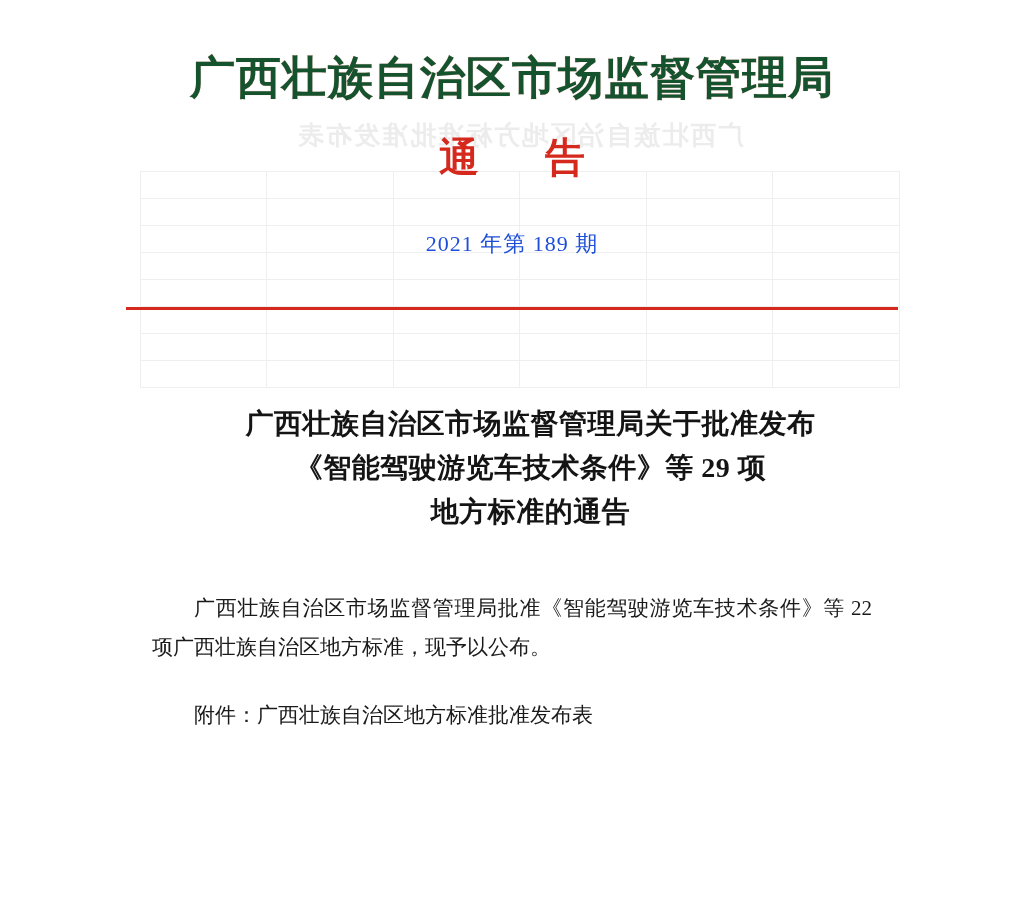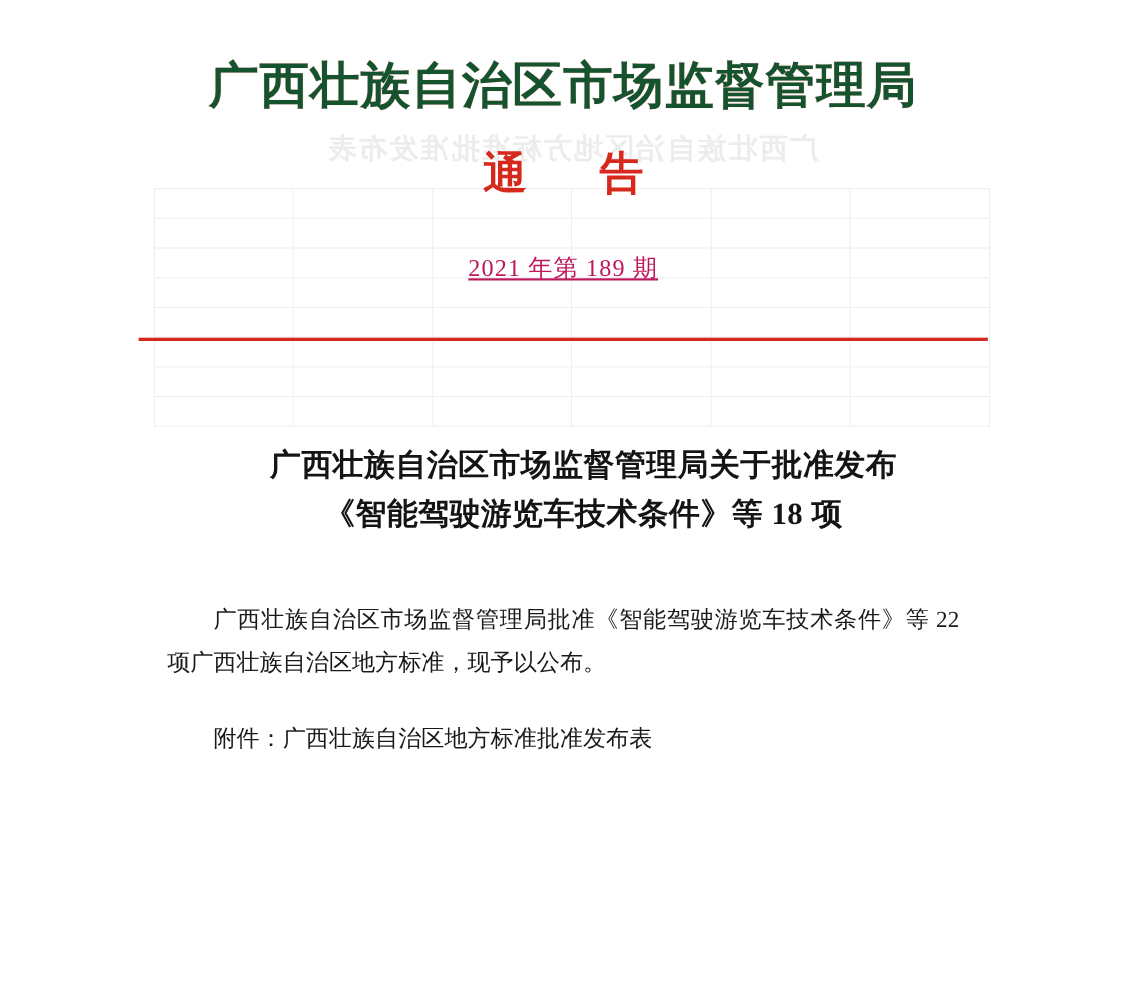--- a/index.html
+++ b/index.html
@@ -76,23 +76,22 @@
     color: #d6291e;
     letter-spacing: 28px;
     text-indent: 28px;
     font-family: "Liberation Serif", serif;
   }
 
   .issue-line {
     text-align: center;
     margin-top: 44px;
     font-size: 22px;
-    color: #be185d;
+    color: #1d4ed8;
     letter-spacing: 1px;
-    text-decoration: underline;
   }
 
   .red-rule {
     margin: 48px auto 0 auto;
     width: 772px;
     height: 3px;
     background: #d6291e;
   }
 
   .title-block {
@@ -208,21 +207,22 @@
   <div class="masthead">广西壮族自治区市场监督管理局</div>
 
   <div class="doc-kind">通  告</div>
 
   <div class="issue-line">2021 年第 189 期</div>
 
   <div class="red-rule"></div>
 
   <div class="title-block">
     <span class="line">广西壮族自治区市场监督管理局关于批准发布</span>
-    <span class="line">《智能驾驶游览车技术条件》等 18 项</span>
+    <span class="line">《智能驾驶游览车技术条件》等 29 项</span>
+    <span class="line">地方标准的通告</span>
   </div>
 
   <div class="body-block">
     <p>广西壮族自治区市场监督管理局批准《智能驾驶游览车技术条件》等 22 项广西壮族自治区地方标准，现予以公布。</p>
     <p class="attach-line">附件：广西壮族自治区地方标准批准发布表</p>
   </div>
 
 </div>
 
 </body></html>

